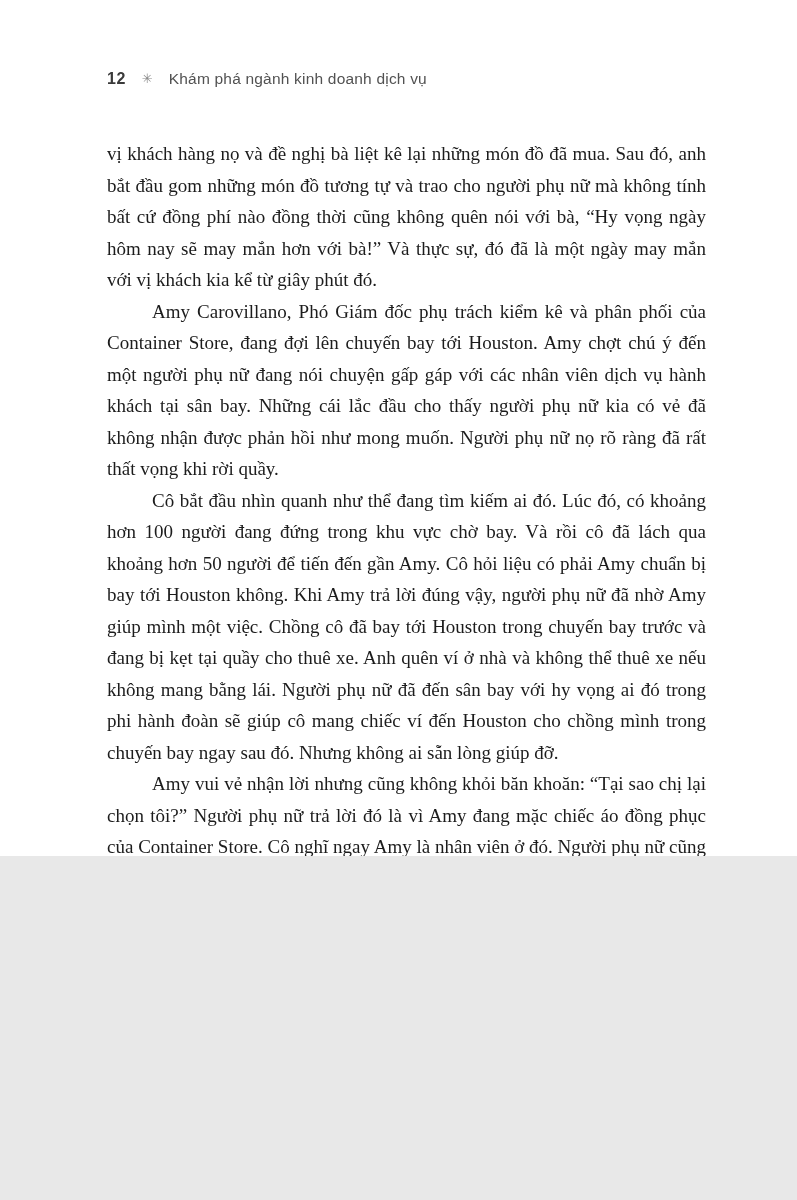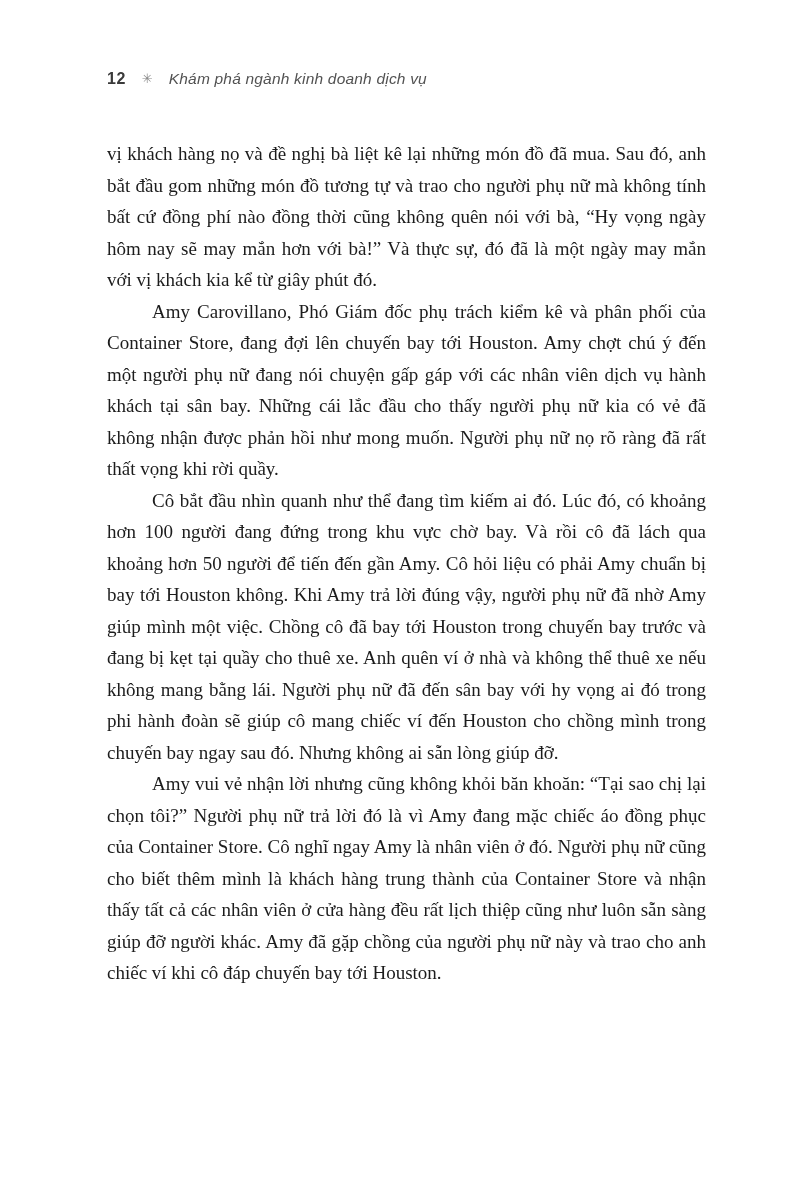--- a/index.html
+++ b/index.html
@@ -3,21 +3,21 @@
 <meta charset="utf-8">
 <style>
   html, body {
     margin: 0;
     padding: 0;
     background: #e8e8e8;
   }
   .page {
     position: relative;
     width: 797px;
-    height: 1200px;
+    height: 856px;
     margin: 0 auto;
     background: #ffffff;
     box-sizing: border-box;
     padding: 70px 91px 0 107px;
     overflow: hidden;
   }
   .running-header {
     display: flex;
     align-items: baseline;
     font-family: "Liberation Sans", sans-serif;
@@ -34,21 +34,20 @@
     color: #8a8a8a;
     margin: 0 16px 0 16px;
     position: relative;
     top: -1px;
   }
   .running-title {
     font-size: 15.5px;
     font-weight: 400;
     color: #525252;
     letter-spacing: 0.2px;
-    font-style: italic;
   }
   .page-body {
     margin-top: 50px;
     font-family: "Liberation Serif", "DejaVu Serif", serif;
     font-size: 19px;
     line-height: 31.5px;
     color: #1c1c1c;
     text-align: justify;
   }
   .para {

